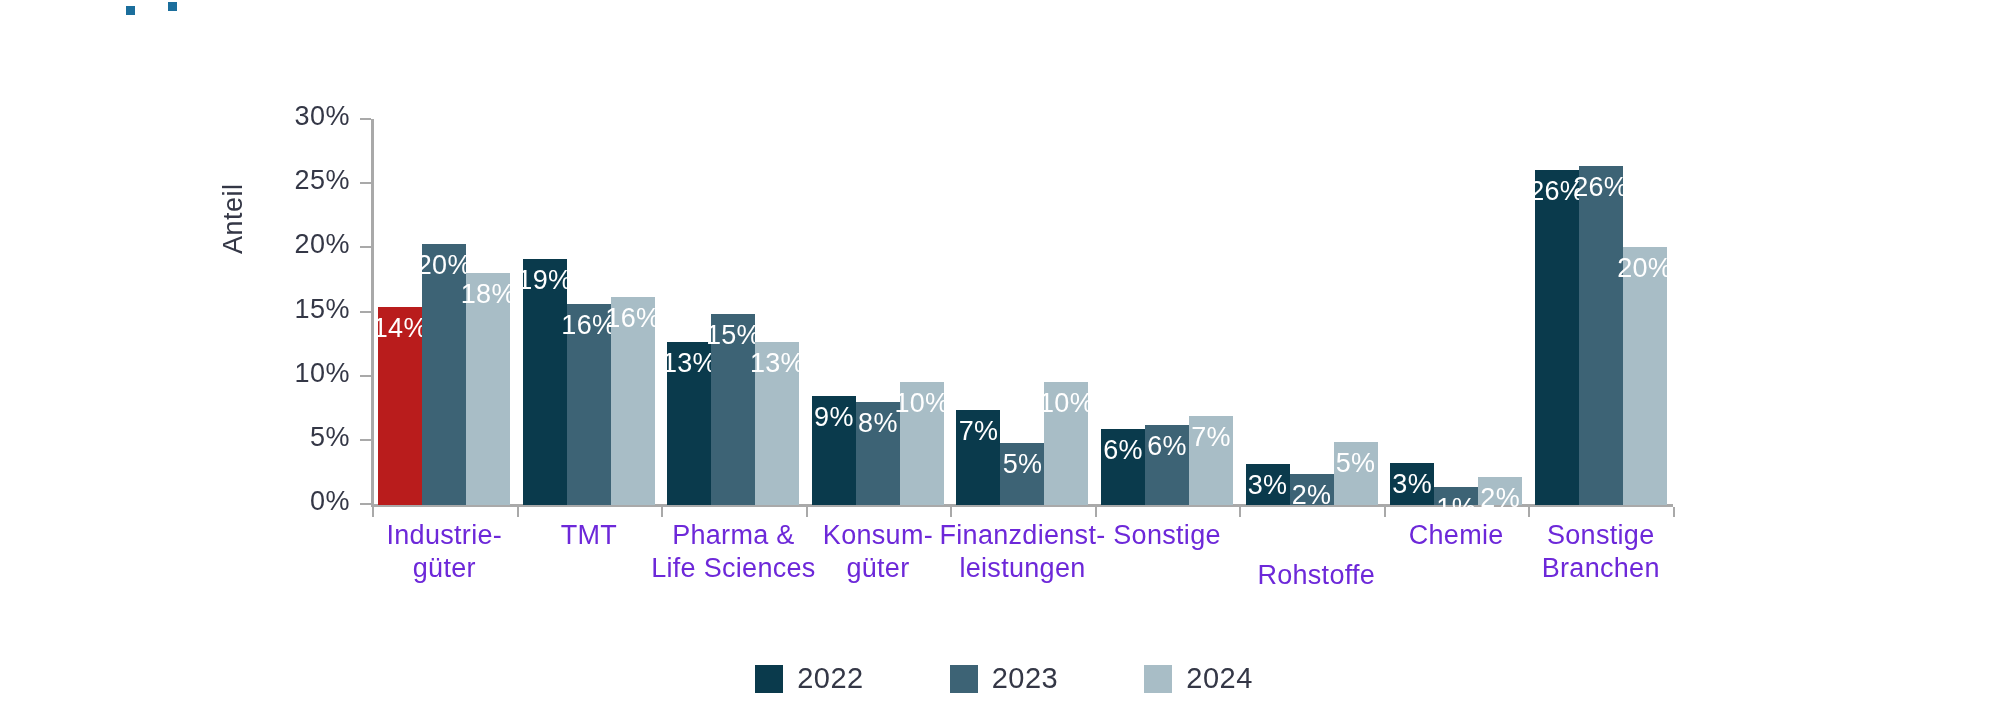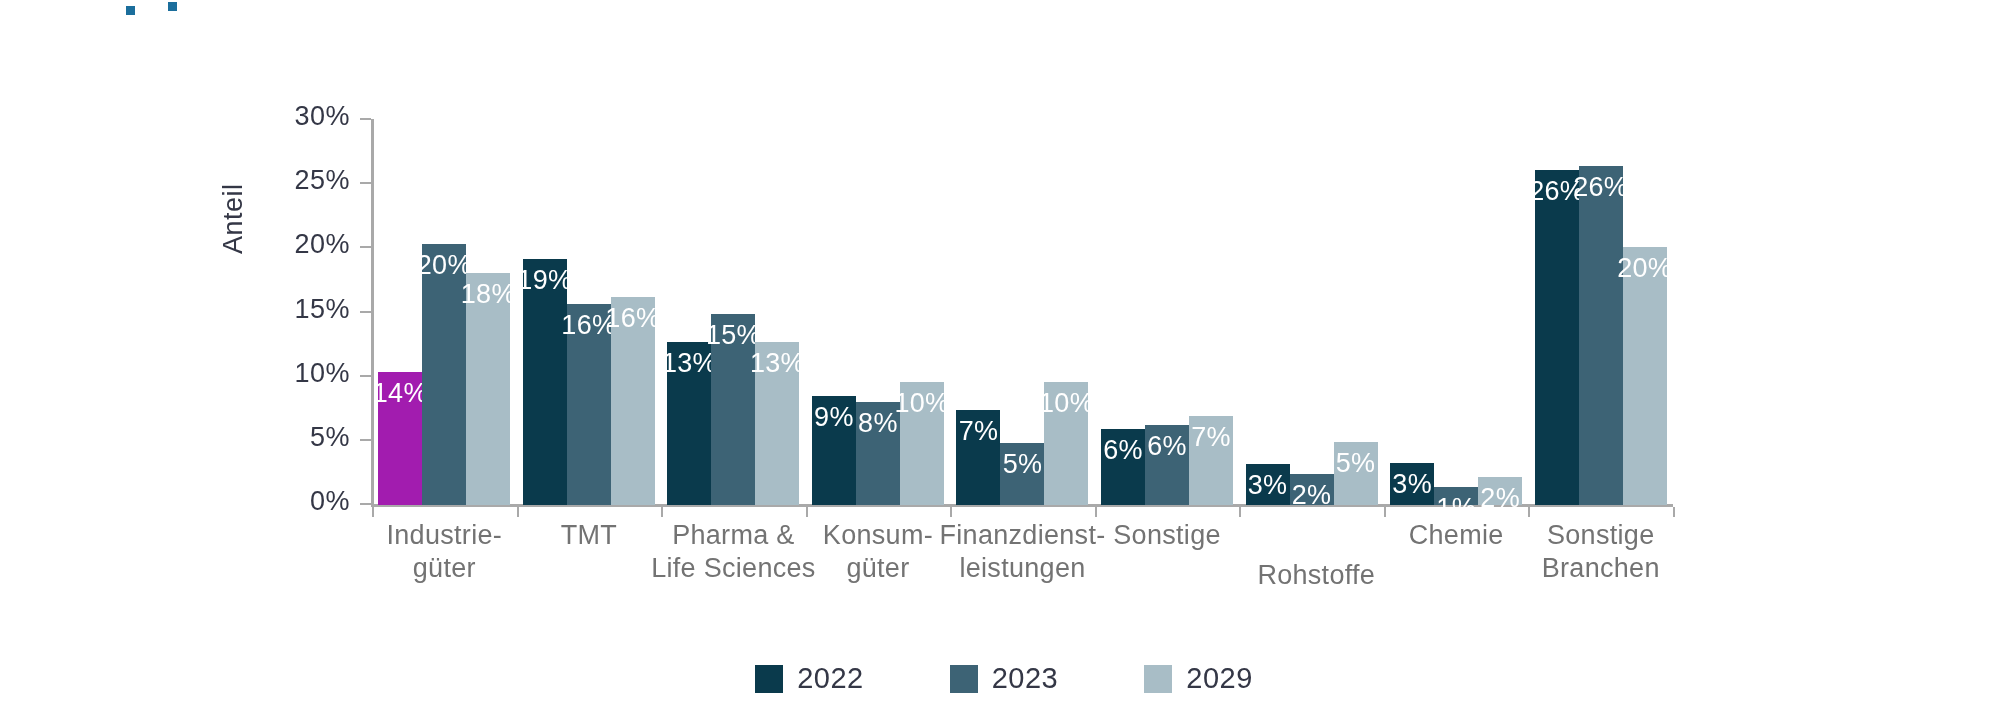--- a/index.html
+++ b/index.html
@@ -116,21 +116,21 @@
     letter-spacing: .3px;
   }
 
   
   .cat-label {
     position: absolute;
     top: 519px;
     text-align: center;
     font-size: 27px;
     line-height: 33px;
-    color: #737373;
+    color: #6d28d9;
     letter-spacing: .3px;
   }
   .cat-label span { display: block; }
 
   
   #legend {
     position: absolute;
     left: 0; top: 662px;
     width: 2008px;
     display: flex;
@@ -192,21 +192,21 @@
         <div class="x-tick" style="left: 950.222px;"></div>
         <div class="x-tick" style="left: 1094.78px;"></div>
         <div class="x-tick" style="left: 1239.33px;"></div>
         <div class="x-tick" style="left: 1383.89px;"></div>
         <div class="x-tick" style="left: 1528.44px;"></div>
         <div class="x-tick" style="left: 1673px;"></div>
       </div>
 
     <div id="plot">
         <div class="group" style="left: 0px; width: 144.556px;">
-          <div class="bar" style="height: 133px; background: #a21caf;">
+          <div class="bar" style="height: 198px; background: #b91c1c;">
             <span class="value">14%</span>
           </div>
           <div class="bar" style="height: 260.517px; background: rgb(61, 99, 117);">
             <span class="value">20%</span>
           </div>
           <div class="bar" style="height: 232.283px; background: rgb(168, 189, 198);">
             <span class="value">18%</span>
           </div>
         </div>
         <div class="group" style="left: 144.556px; width: 144.556px;">
@@ -338,18 +338,18 @@
         <div class="legend-item">
           <div class="legend-swatch" style="background: rgb(10, 58, 76);"></div>
           <div class="legend-label">2022</div>
         </div>
         <div class="legend-item">
           <div class="legend-swatch" style="background: rgb(61, 99, 117);"></div>
           <div class="legend-label">2023</div>
         </div>
         <div class="legend-item">
           <div class="legend-swatch" style="background: rgb(168, 189, 198);"></div>
-          <div class="legend-label">2029</div>
+          <div class="legend-label">2024</div>
         </div>
       </div>
   </div>
 
 </div>
 
 </body></html>

